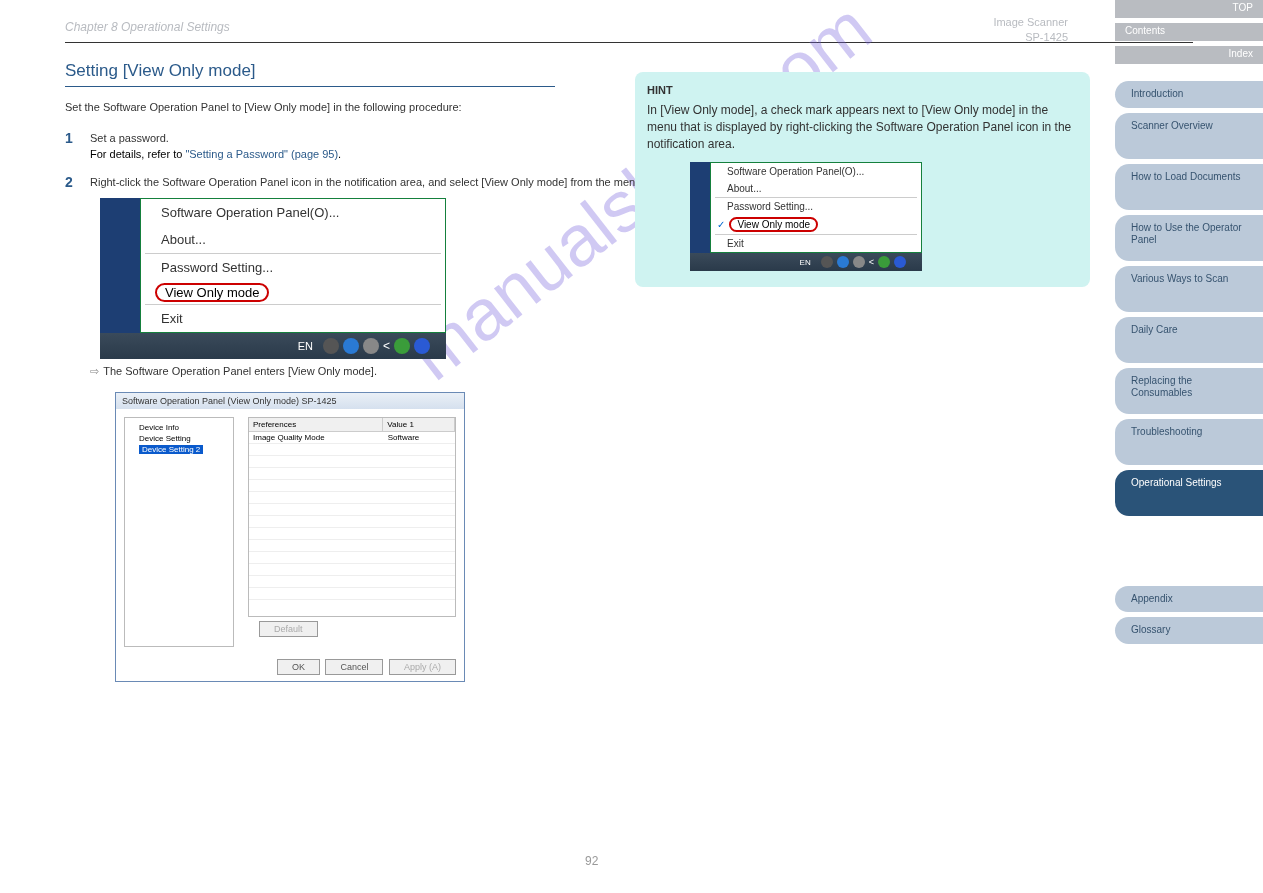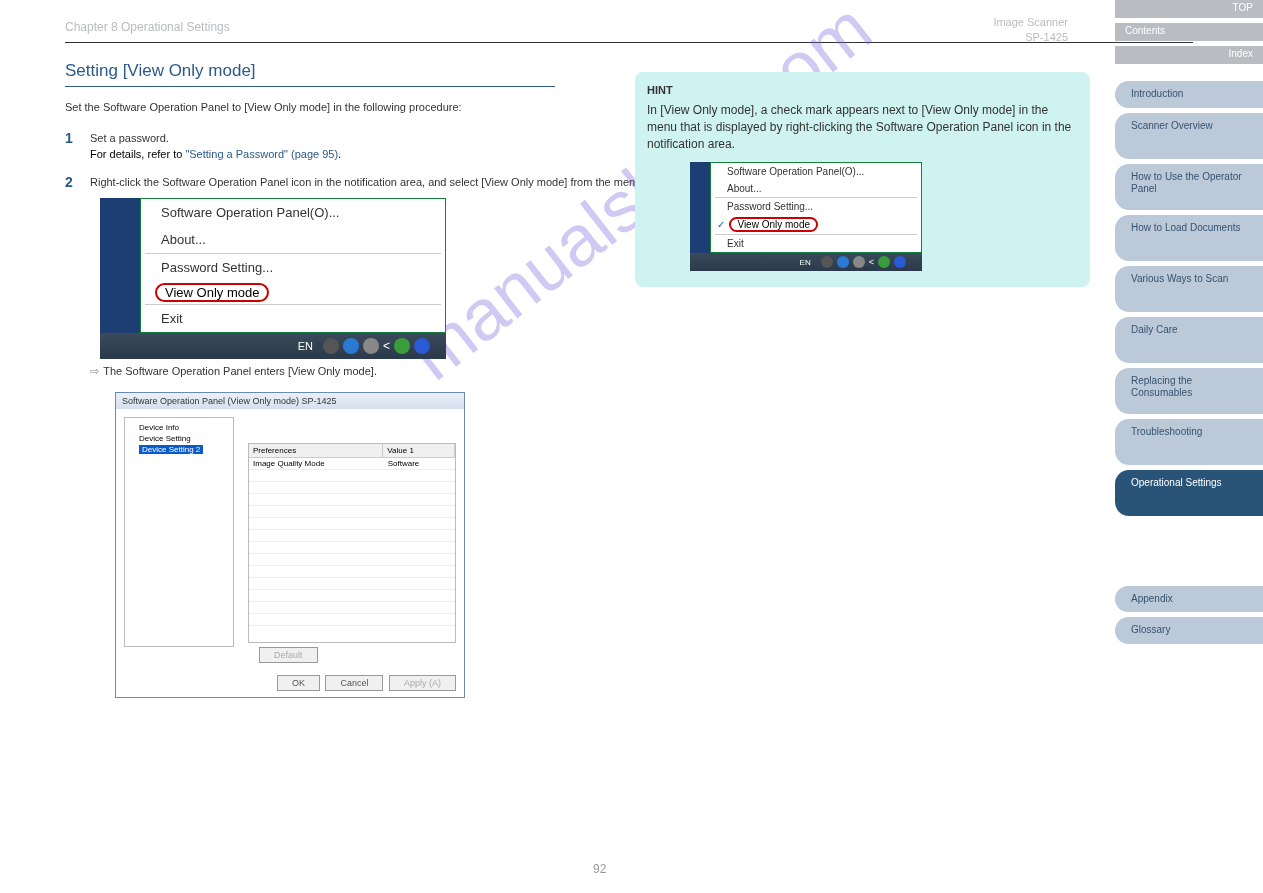--- a/index.html
+++ b/index.html
@@ -1,19 +1,19 @@
 <!DOCTYPE html>
 <html><head>
 <meta charset="utf-8">
 <style>
 * { margin: 0; padding: 0; box-sizing: border-box; }
 body { font-family: Arial, sans-serif; background: #fff; width: 1263px; height: 893px; position: relative; }
 .page { position: relative; width: 100%; height: 100%; }
 .header-area { padding: 20px 70px 0 65px; }
-.doc-title { color: #b8bbc0; font-size: 12px; text-align: left; }
+.doc-title { color: #b8bbc0; font-size: 12px; text-align: left; font-style: italic; }
 .header-right { position: absolute; top: 15px; right: 195px; font-size: 11px; color: #b8bbc0; text-align: right; line-height: 1.4; }
 .hr-line { height: 1px; background: #333; margin: 8px 70px 0 65px; }
 .content { padding: 18px 0 0 65px; position: relative; }
 .section-title { font-size: 17px; color: #2b5a8a; font-weight: normal; margin-bottom: 5px; }
 .title-underline { height: 1px; background: #2b5a8a; width: 490px; margin-bottom: 12px; }
 .body-text { font-size: 11px; color: #333; line-height: 1.5; }
 .step-num { font-weight: bold; color: #2b5a8a; font-size: 14px; }
 .step-text { font-size: 11px; color: #333; margin-left: 25px; margin-top: -14px; }
 .step-block { margin-top: 14px; }
 .indent { margin-left: 25px; margin-top: 4px; font-size: 11px; }
@@ -30,21 +30,21 @@
 .taskbar-icon { width: 16px; height: 16px; border-radius: 50%; }
 .tb-lang { color: #fff; font-size: 11px; margin-right: 6px; }
 
 
 .sop-window { width: 350px; border: 1px solid #6a8ab5; margin-left: 50px; margin-top: 14px; background: #fff; font-family: 'Segoe UI', sans-serif; font-size: 9px; }
 .sop-titlebar { background: linear-gradient(#eaf0f7, #d5e0ee); padding: 3px 6px; color: #333; font-size: 9px; }
 .sop-body { display: flex; padding: 8px; gap: 14px; }
 .sop-tree { width: 110px; border: 1px solid #bbb; padding: 4px; font-size: 8px; height: 230px; }
 .sop-tree-item { padding: 1px 2px; margin-left: 8px; }
 .sop-tree-sel { background: #0a5acc; color: #fff; padding: 0 3px; }
-.sop-list { flex: 1; border: 1px solid #bbb; height: 200px; margin-top: 26px; }
+.sop-list { flex: 1; border: 1px solid #bbb; height: 200px; }
 .sop-list-hdr { display: flex; background: #f0f0f0; border-bottom: 1px solid #ccc; font-size: 8px; }
 .sop-list-hdr > div { padding: 2px 4px; border-right: 1px solid #ccc; }
 .sop-list-row { display: flex; font-size: 8px; border-bottom: 1px solid #eee; }
 .sop-list-row > div { padding: 1px 4px; }
 .sop-btns { text-align: right; padding: 4px 8px 6px 8px; }
 .sop-btn { display: inline-block; border: 1px solid #999; background: #f0f0f0; padding: 2px 14px; font-size: 9px; margin-left: 3px; color: #555; }
 .sop-btn.disabled { color: #aaa; }
 .sop-default { padding: 4px 8px 0 8px; }
 
 
@@ -64,21 +64,21 @@
 .tab { border-radius: 14px 0 0 14px; padding: 7px 10px 7px 16px; font-size: 10px; line-height: 1.25; cursor: pointer; }
 .tab.square { border-radius: 0; }
 .tab-gray { background: #b9bcc1; color: #fff; height: 18px; padding: 2px 10px; }
 .tab-light { background: #bbc9d9; color: #36536f; }
 .tab-active { background: #2a5378; color: #fff; }
 .sidebar-gap { height: 60px; }
 
 
 .watermark { position: absolute; left: 360px; top: 150px; font-size: 72px; color: rgba(120, 100, 220, 0.35); font-weight: normal; transform: rotate(-38deg); transform-origin: center; pointer-events: none; white-space: nowrap; font-family: Arial, sans-serif; }
 
-.page-num { position: absolute; left: 585px; bottom: 17px; font-size: 12px; color: #999; margin-left: 8px; }
+.page-num { position: absolute; left: 585px; bottom: 25px; font-size: 12px; color: #999; }
 </style>
 </head>
 <body>
 
 <div class="page">
 
   <div class="watermark">manualshive.com</div>
 
   <div class="header-area">
     <div class="doc-title">Chapter 8 Operational Settings</div>
@@ -242,22 +242,22 @@
       </div>
     </div>
   </div>
 
   <div class="sidebar">
     <div class="tab tab-gray square" style="text-align:right">TOP</div>
     <div class="tab tab-gray square">Contents</div>
     <div class="tab tab-gray square" style="text-align:right; margin-bottom:12px">Index</div>
     <div class="tab tab-light">Introduction</div>
     <div class="tab tab-light" style="height:46px">Scanner Overview</div>
+    <div class="tab tab-light" style="height:46px">How to Load Documents</div>
     <div class="tab tab-light" style="height:46px">How to Use the Operator Panel</div>
-    <div class="tab tab-light" style="height:46px">How to Load Documents</div>
     <div class="tab tab-light" style="height:46px">Various Ways to Scan</div>
     <div class="tab tab-light" style="height:46px">Daily Care</div>
     <div class="tab tab-light" style="height:46px">Replacing the Consumables</div>
     <div class="tab tab-light" style="height:46px">Troubleshooting</div>
     <div class="tab tab-active" style="height:46px">Operational Settings</div>
     <div class="sidebar-gap"></div>
     <div class="tab tab-light">Appendix</div>
     <div class="tab tab-light">Glossary</div>
   </div>
 

